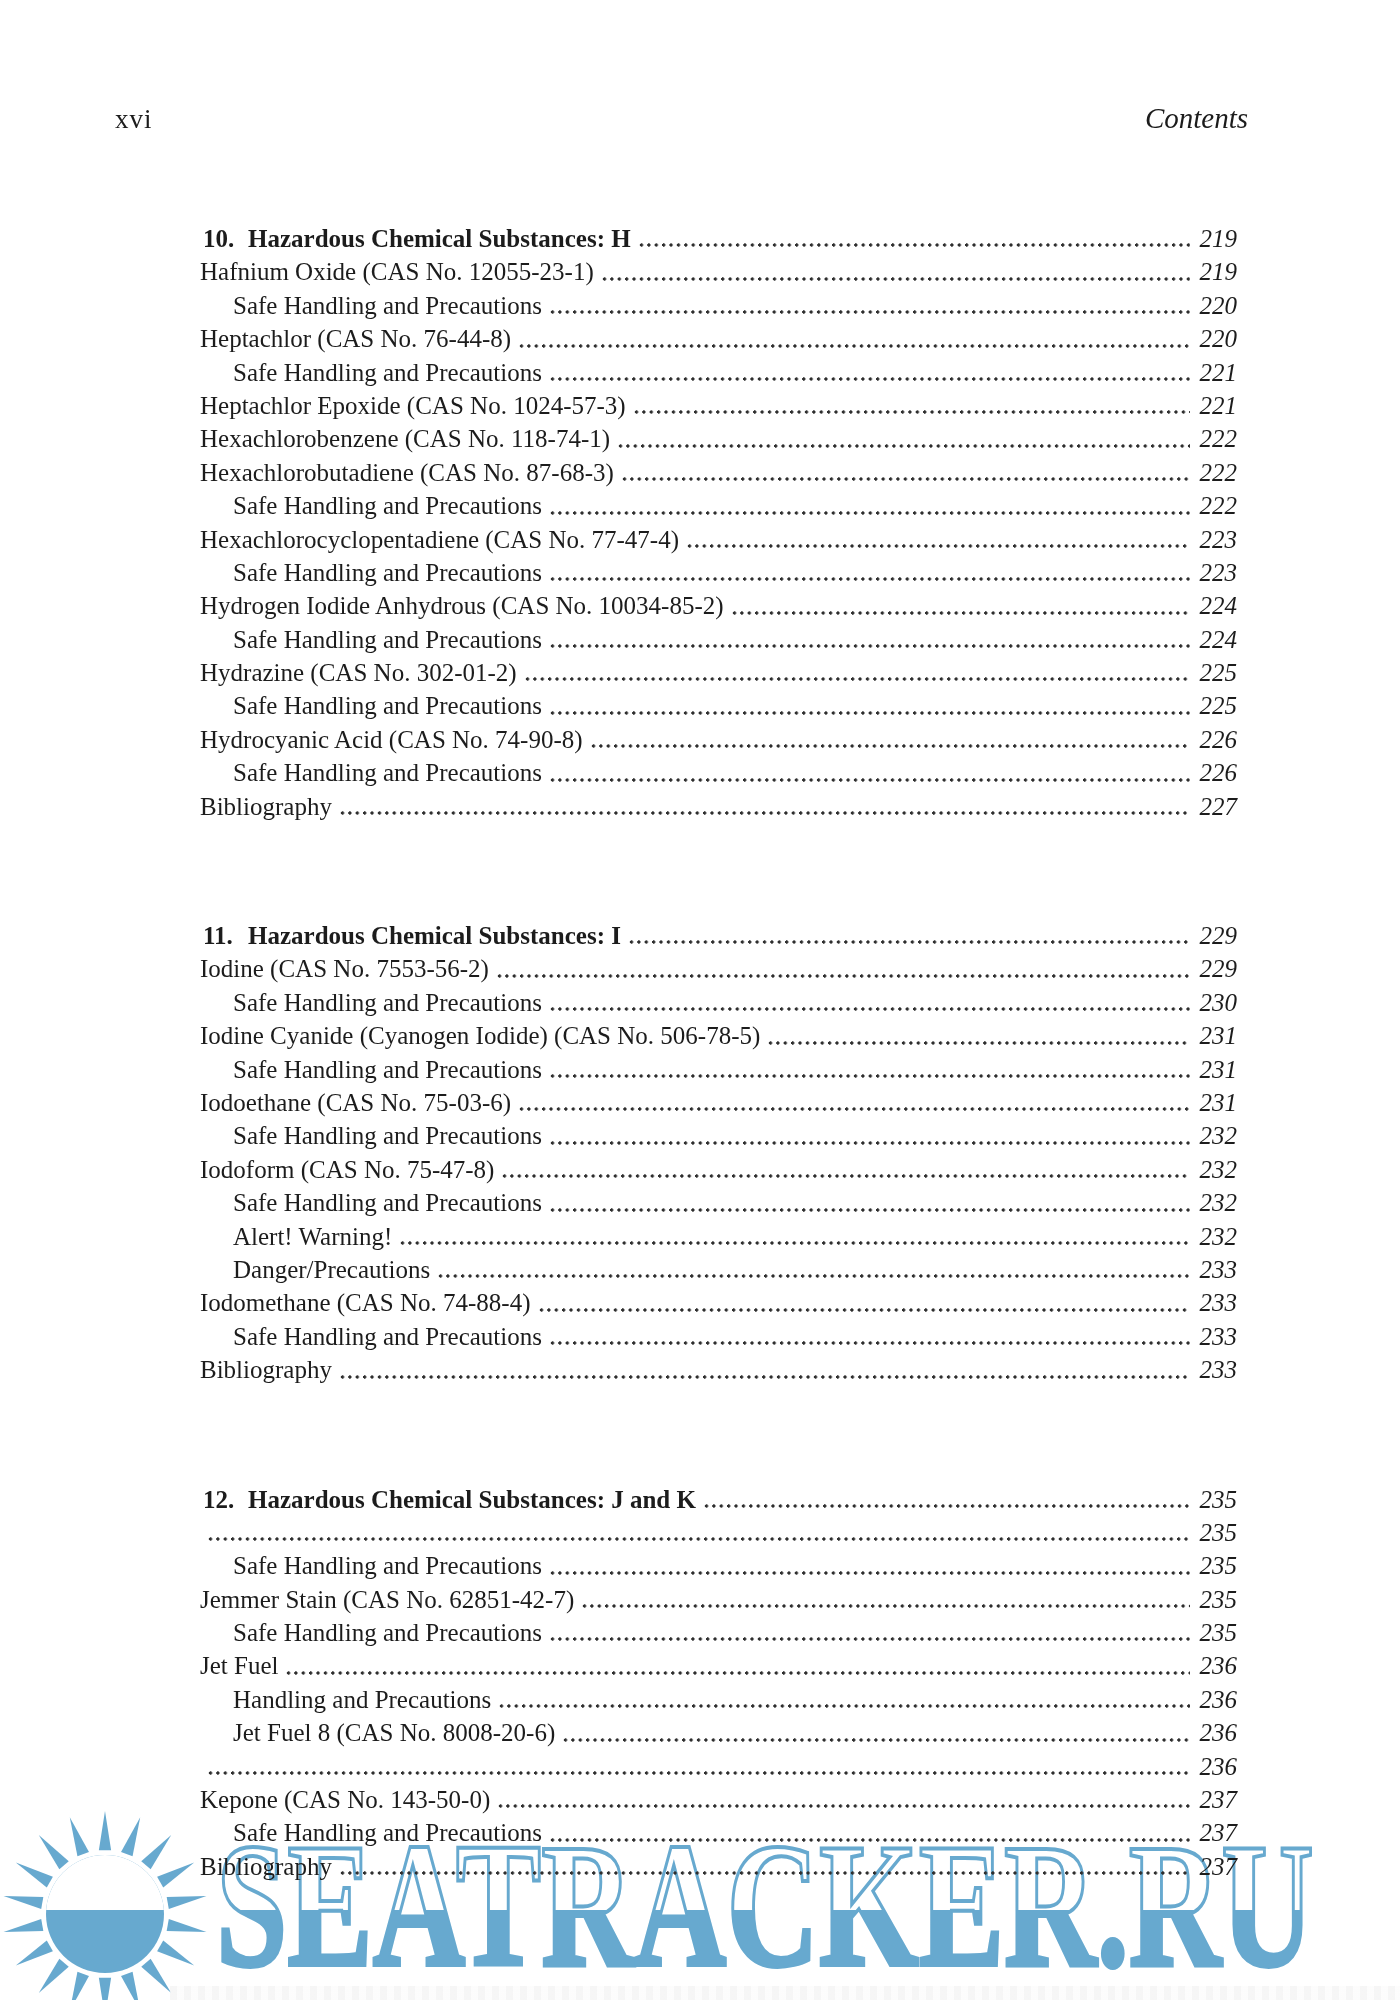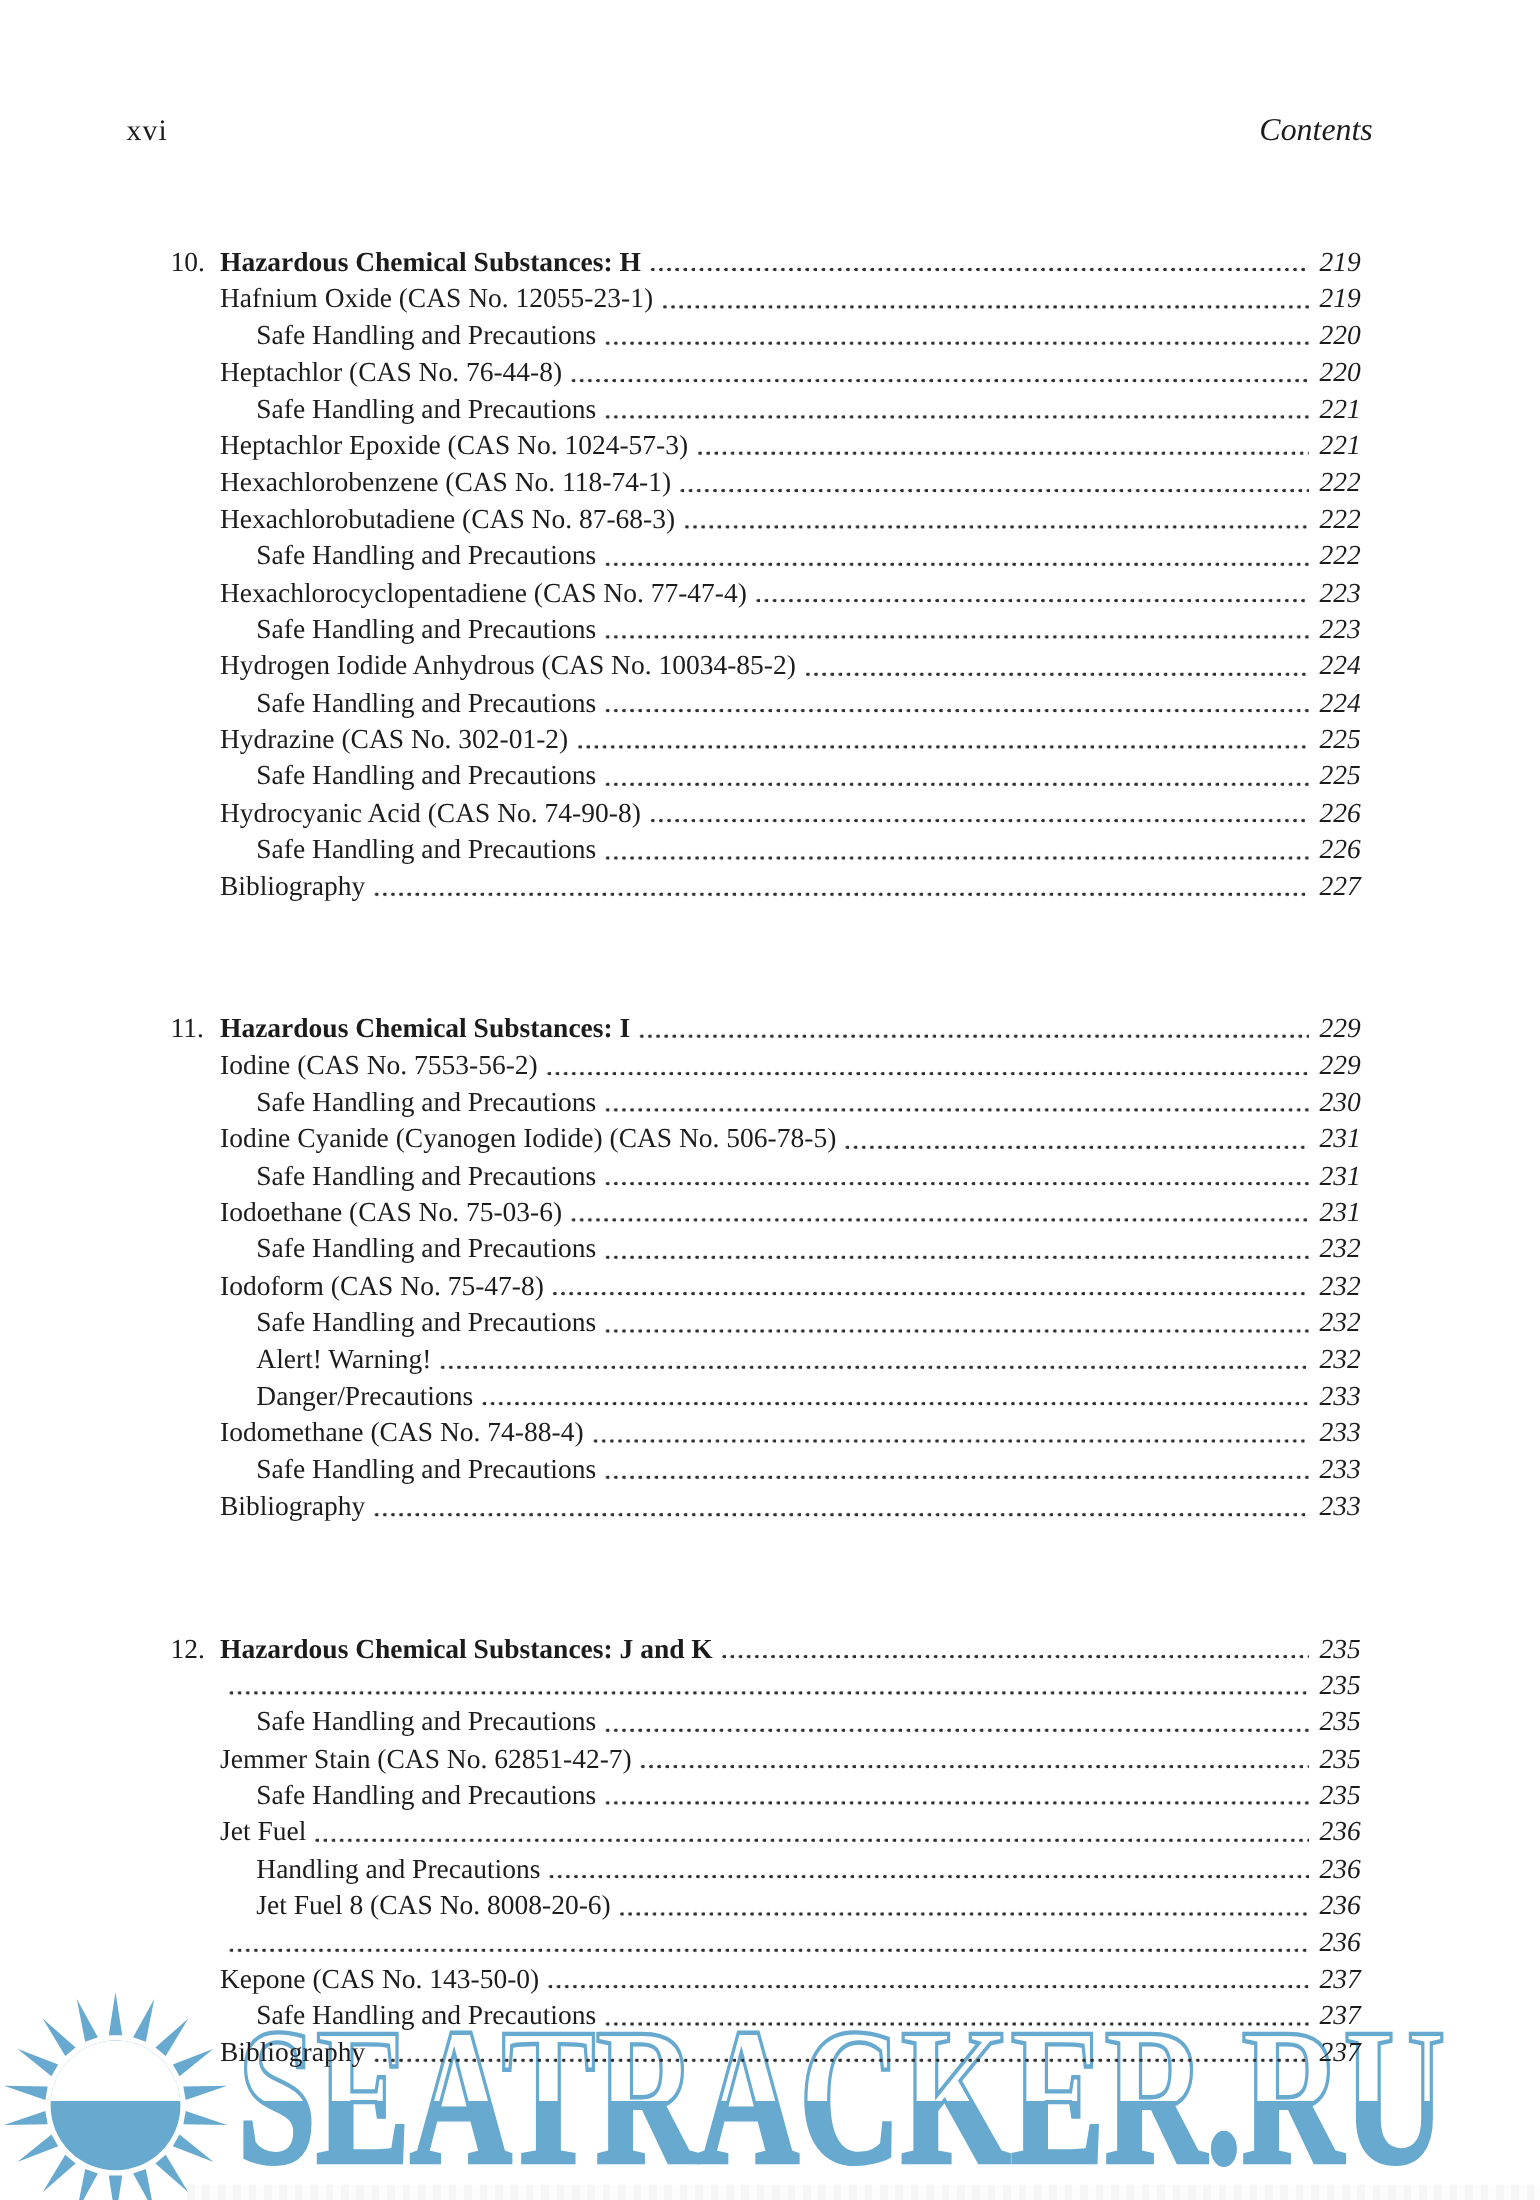--- a/index.html
+++ b/index.html
@@ -15,21 +15,21 @@
     display:flex;justify-content:space-between;align-items:baseline;
     z-index:2;
   }
   .folio{font-size:27px;letter-spacing:1px;}
   .head-title{font-size:29px;font-style:italic;}
 
   
   .toc{position:absolute;left:155px;top:222px;width:1082px;z-index:2;}
   .toc-section + .toc-section{margin-top:96px;}
   .row{display:flex;height:33.4px;line-height:33.4px;font-size:25px;}
-  .chap-num{width:45px;font-weight:normal;}
+  .chap-num{width:45px;font-weight:bold;margin-left:48px;}
   .chap-title{font-weight:bold;white-space:nowrap;}
   .entry-row.lvl1{padding-left:45px;}
   .entry-row.lvl2{padding-left:78px;}
   .entry-label{white-space:nowrap;}
   .pagenum{text-align:right;min-width:44px;font-style:italic;}
   .leader{
     flex:1;height:8px;align-self:flex-end;margin:0 3px 6px 7px;
     background-image:radial-gradient(circle at 3.5px 4px,#2e2e2e 1.45px,transparent 1.85px);
     background-size:7.4px 8px;background-repeat:repeat-x;background-position:left bottom;
   }

